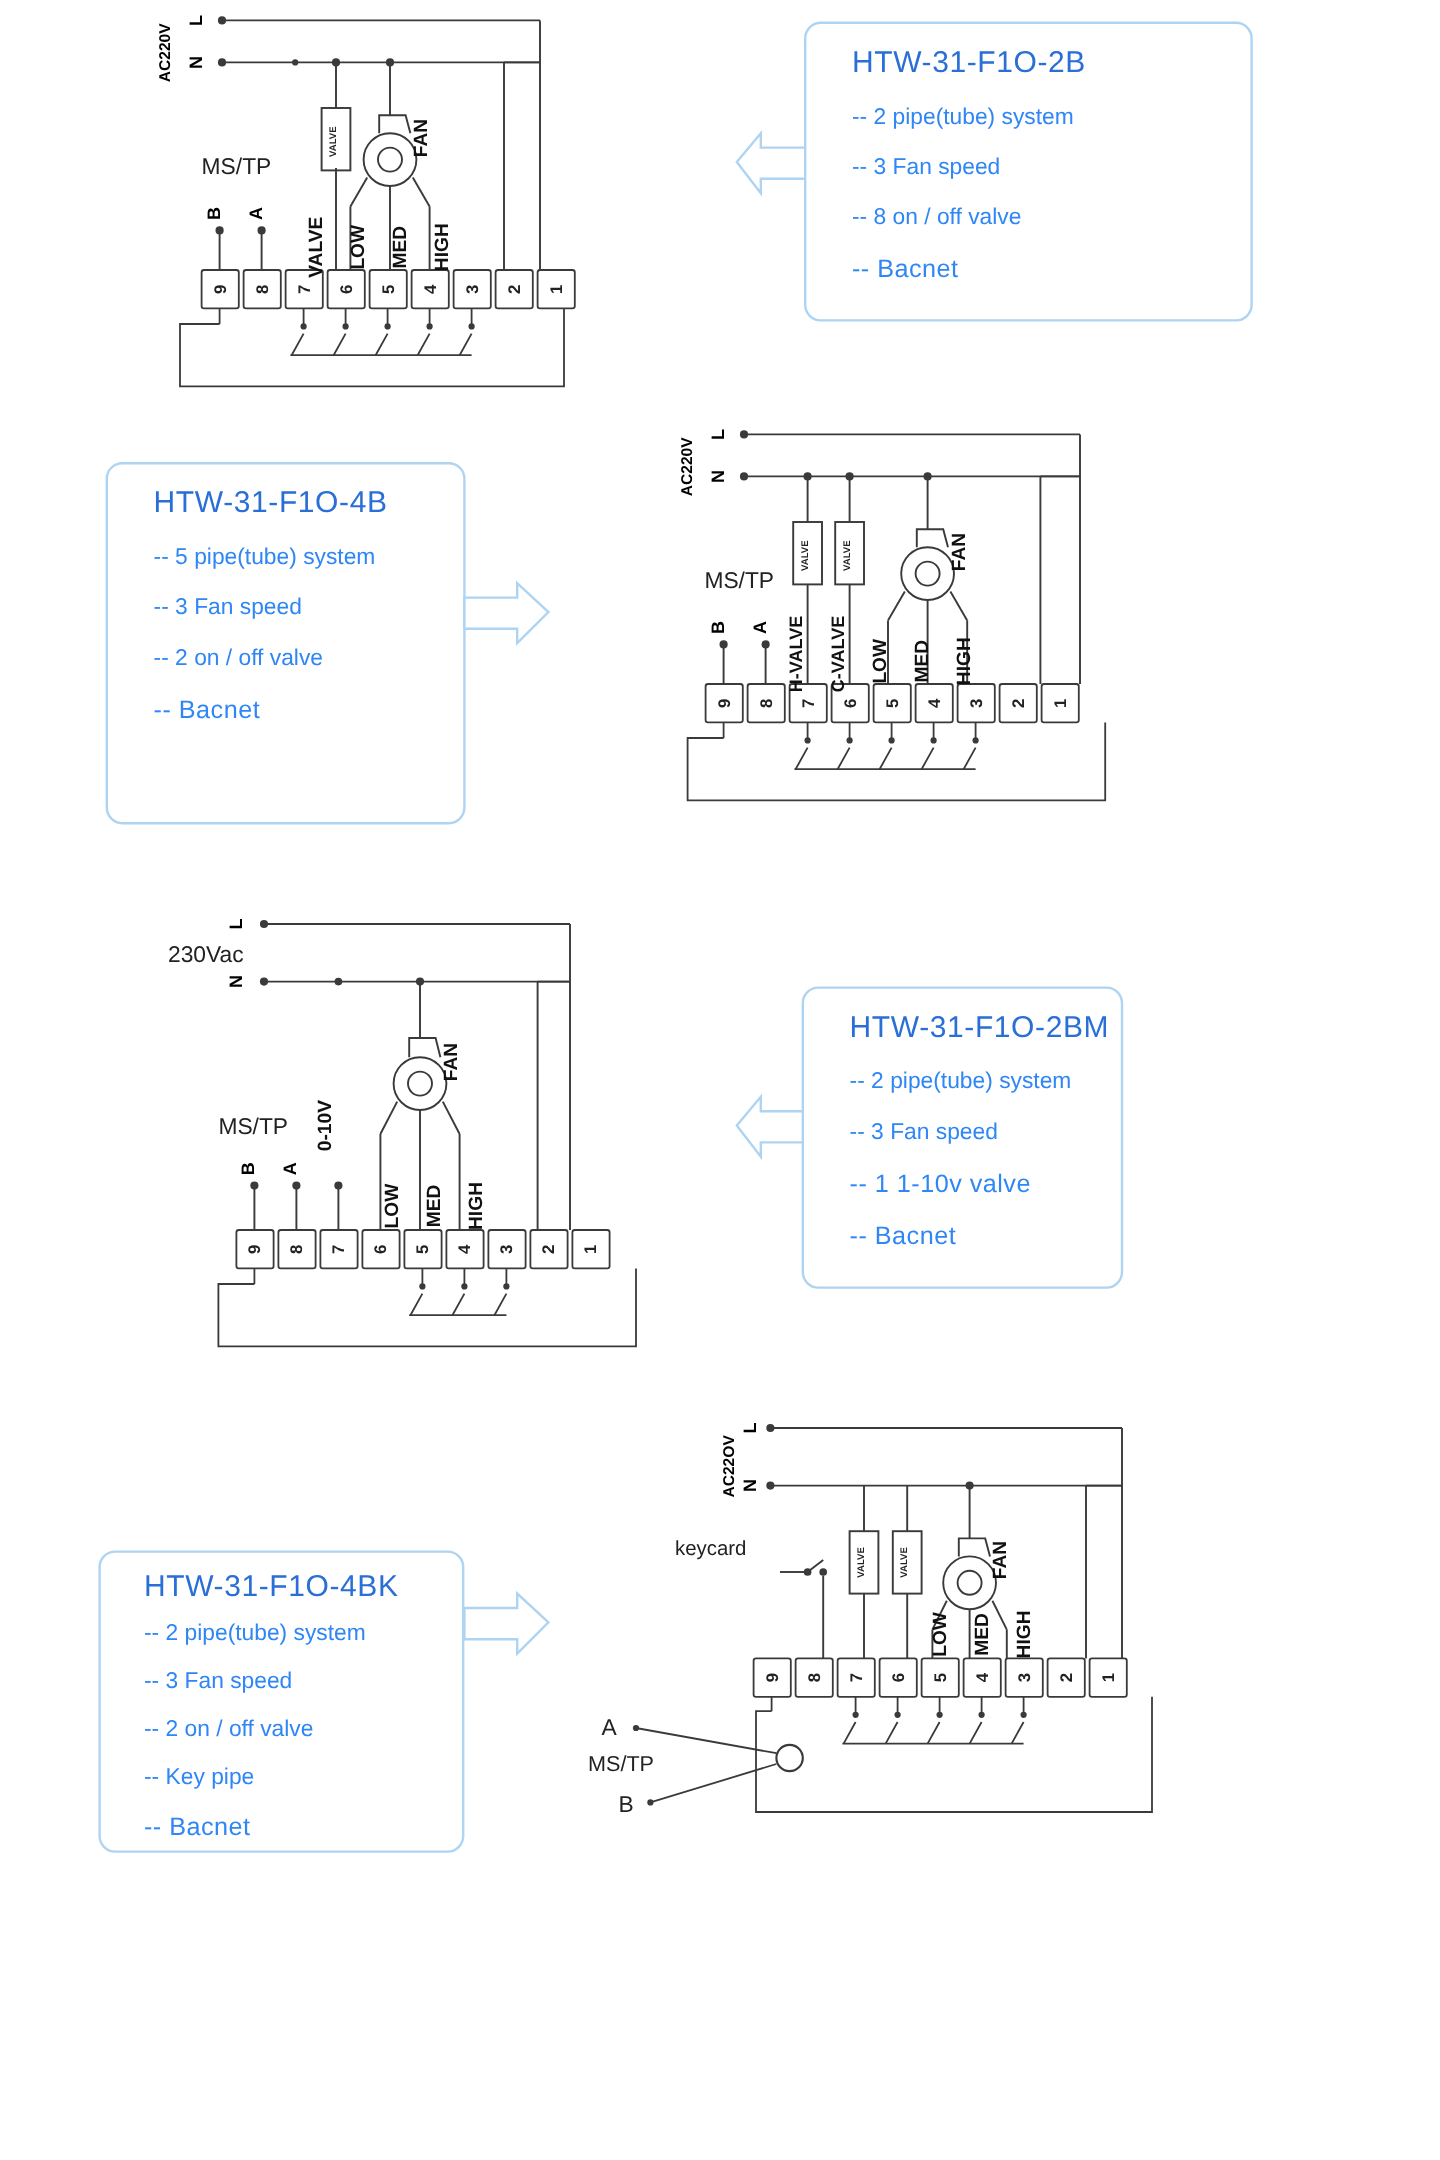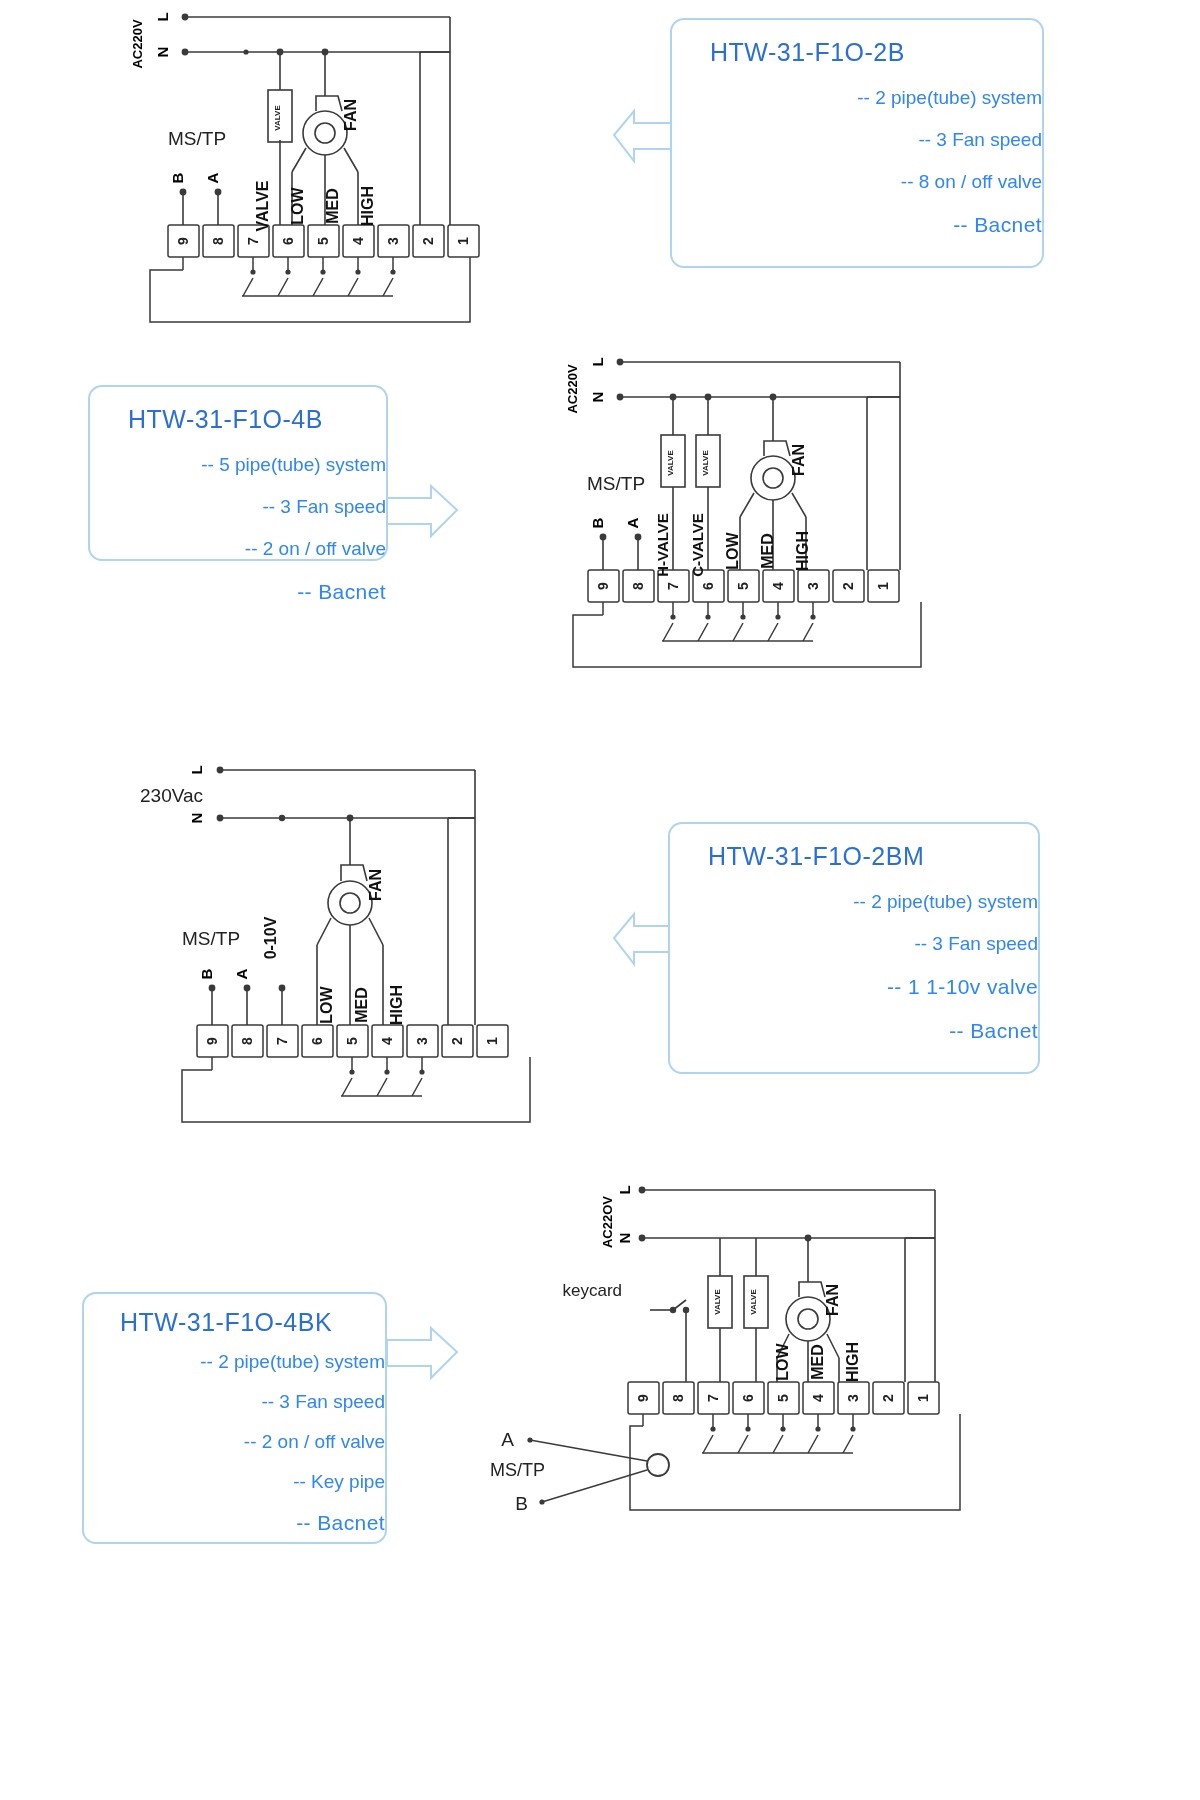--- a/index.html
+++ b/index.html
@@ -10,21 +10,21 @@
 
   
   .callout{position:absolute;border:2px solid #aed4f2;border-radius:14px;
            background:#fff;box-sizing:border-box;}
   .callout .title{color:#2a6fd6;font-size:25px;font-weight:500;
                   letter-spacing:.5px;white-space:nowrap;}
   .callout .line{color:#2f86f5;font-size:19px;white-space:nowrap;
                  margin-top:4px;}
   .callout .line.big{font-size:21px;font-weight:400;letter-spacing:.4px;}
   .cbody{padding:18px 0 0 38px;}
-  .cbody .line{margin-top:20px;text-align:right;}
+  .cbody .line{margin-top:20px;}
 
   
   .arrow{position:absolute;}
   .arrow svg{display:block;}
 
   
   .sch{position:absolute;}
   .sch svg{display:block;overflow:visible;}
   .vt{font-family:"Liberation Sans",sans-serif;font-weight:bold;}
 </style>
@@ -133,21 +133,21 @@
   <div class="callout" style="left:670px;top:18px;width:374px;height:250px;">
     <div class="cbody">
       <div class="title">HTW-31-F1O-2B</div>
       <div class="line">-- 2 pipe(tube) system</div>
       <div class="line">-- 3 Fan speed</div>
       <div class="line">-- 8 on / off valve</div>
       <div class="line big">--  Bacnet</div>
     </div>
   </div>
 
-  <div class="callout" style="left:88px;top:385px;width:300px;height:176px;">
+  <div class="callout" style="left:88px;top:385px;width:300px;height:302px;">
     <div class="cbody">
       <div class="title">HTW-31-F1O-4B</div>
       <div class="line">-- 5 pipe(tube) system</div>
       <div class="line">-- 3 Fan speed</div>
       <div class="line">-- 2 on / off valve</div>
       <div class="line big">--  Bacnet</div>
     </div>
   </div>
   <div class="arrow" style="left:385px;top:480px;">
     <svg width="80" height="70" viewBox="0 0 80 70">
@@ -323,21 +323,21 @@
       <text class="vt" x="237" y="265" font-size="16" transform="rotate(-90 237 265)" text-anchor="middle" fill="#111">MED</text>
       <text class="vt" x="272" y="265" font-size="16" transform="rotate(-90 272 265)" text-anchor="middle" fill="#111">HIGH</text>
     </svg>
   </div>
 
   <div class="arrow" style="left:612px;top:908px;">
     <svg width="70" height="70" viewBox="0 0 70 70">
       <path d="M62 6 L22 6 L22 -6 L2 18 L22 44 L22 32 L62 32 Z" transform="translate(0,12)" fill="#fff" stroke="#aed4f2" stroke-width="2"></path>
     </svg>
   </div>
-  <div class="callout" style="left:668px;top:822px;width:372px;height:252px;">
+  <div class="callout" style="left:668px;top:822px;width:268px;height:252px;">
     <div class="cbody">
       <div class="title">HTW-31-F1O-2BM</div>
       <div class="line">-- 2 pipe(tube) system</div>
       <div class="line">-- 3 Fan speed</div>
       <div class="line big">-- 1 1-10v valve</div>
       <div class="line big">--  Bacnet</div>
     </div>
   </div>
 
   <div class="callout" style="left:82px;top:1292px;width:305px;height:252px;">

